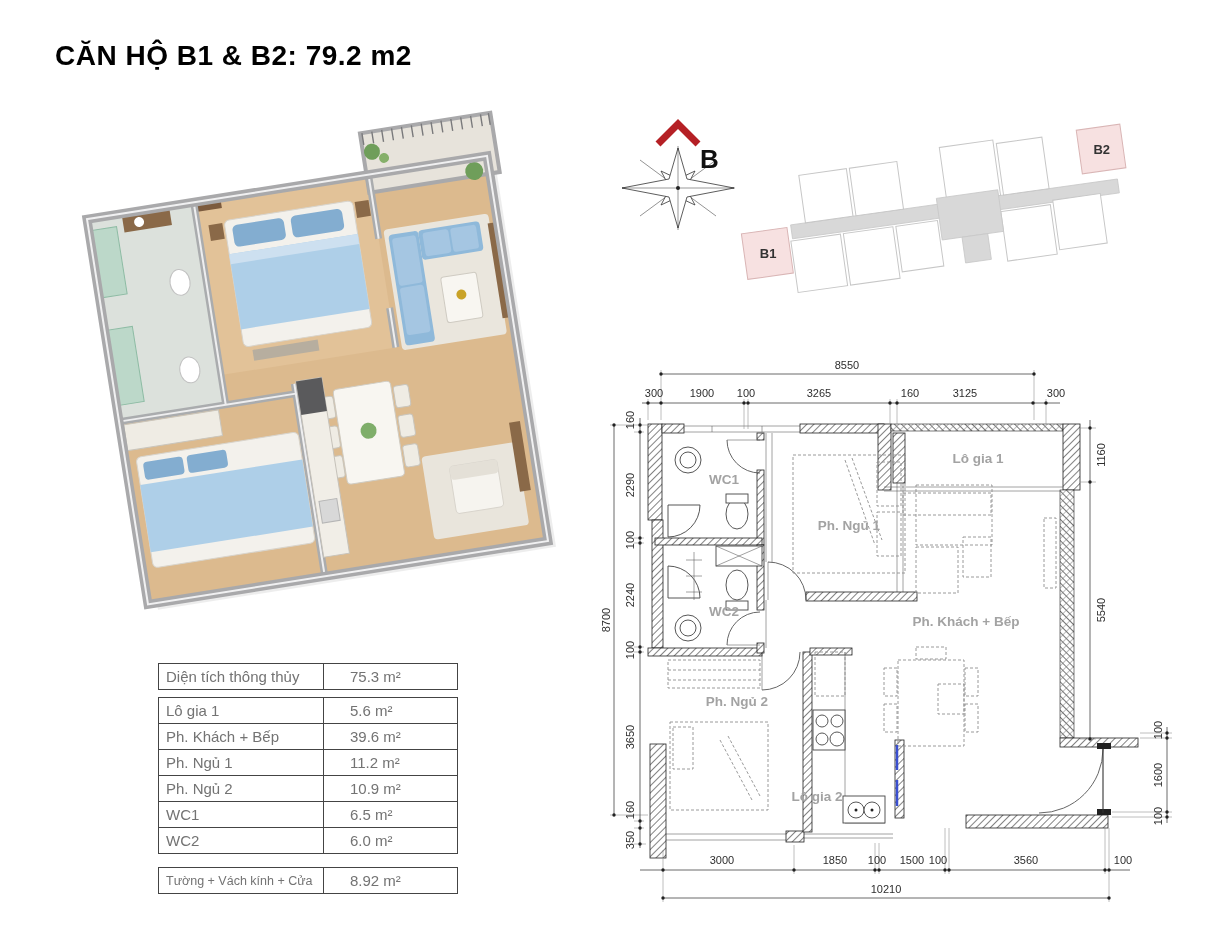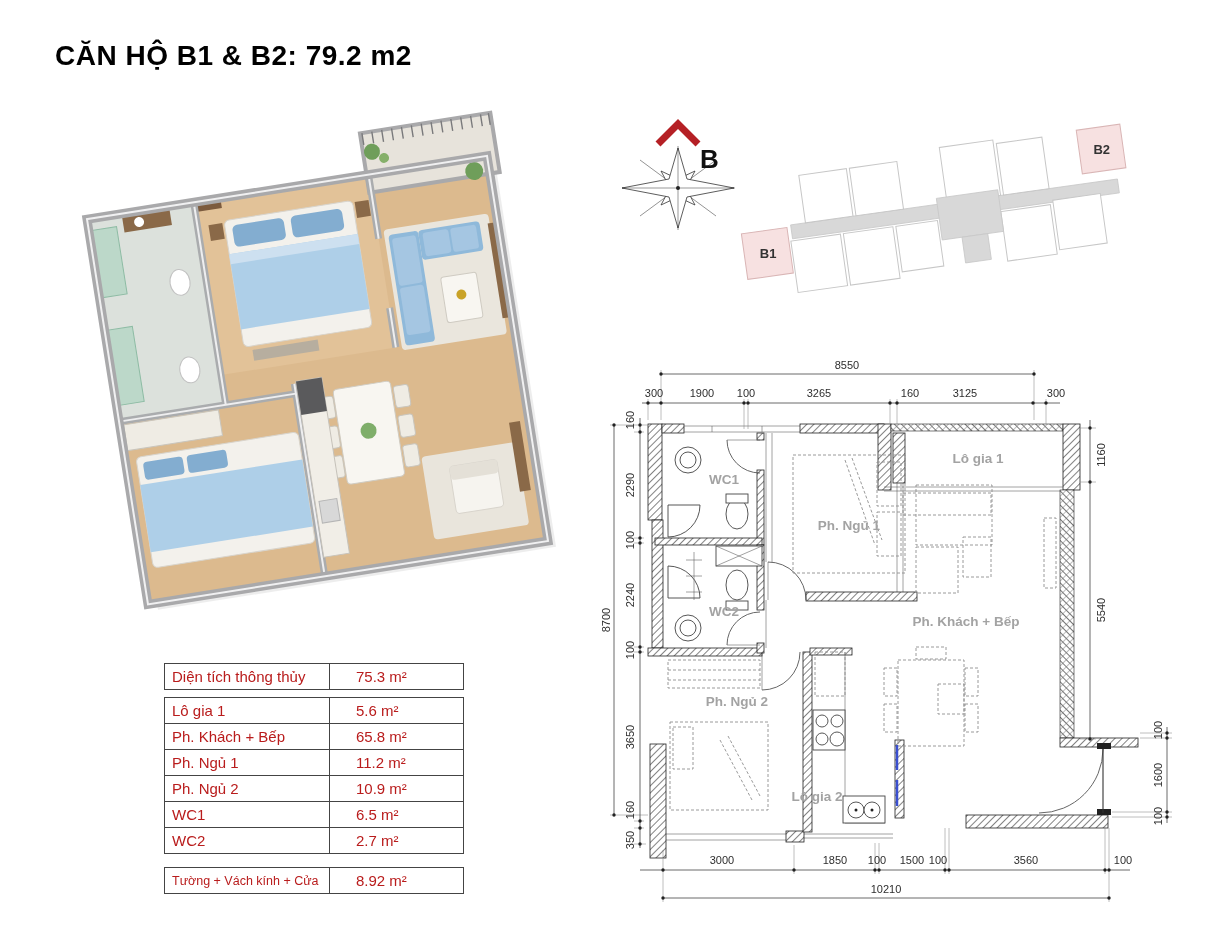--- a/index.html
+++ b/index.html
@@ -18,21 +18,21 @@
   .dim{font:11px "Liberation Sans",sans-serif;fill:#2e2e2e;text-anchor:middle;}
   .rm{font:bold 13.5px "Liberation Sans",sans-serif;fill:#a3a3a3;text-anchor:middle;}
   .ext{stroke:#888;stroke-width:.55;}
   .dl{stroke:#444;stroke-width:.8;}
   .dt{fill:#222;}
   .site{fill:#fff;stroke:#c7c7c7;stroke-width:1;}
   .siteg{fill:#d8d8d8;stroke:#c7c7c7;stroke-width:.8;}
   .pink{fill:#f7e1e1;stroke:#d9b5b5;stroke-width:1;}
   .bl{font:bold 13px "Liberation Sans",sans-serif;fill:#333;text-anchor:middle;}
   
-  #area-table{position:absolute;left:164px;top:663px;color:#b91c1c;}
+  #area-table{position:absolute;left:158px;top:663px;color:#737373;}
   table{border-collapse:collapse;}
   td{border:1px solid #444;height:25px;padding:0 7px;font-size:15px;white-space:nowrap;}
   td.lab{width:150px;}
   td.val{width:100px;padding-left:26px;}
   .grp{margin-bottom:7px;}
   .grp3{margin-top:13px;}
   .grp3 td.lab{font-size:12.5px;}
 </style>
 </head>
 <body>
@@ -379,37 +379,37 @@
     </tbody>
       </table>
     <table class="grp">
       <tbody>
           <tr>
             <td class="lab">Lô gia 1</td>
             <td class="val">5.6 m²</td>
           </tr>
       <tr>
             <td class="lab">Ph. Khách + Bếp</td>
-            <td class="val">65.8 m²</td>
+            <td class="val">39.6 m²</td>
           </tr>
       <tr>
             <td class="lab">Ph. Ngủ 1</td>
             <td class="val">11.2 m²</td>
           </tr>
       <tr>
             <td class="lab">Ph. Ngủ 2</td>
             <td class="val">10.9 m²</td>
           </tr>
       <tr>
             <td class="lab">WC1</td>
             <td class="val">6.5 m²</td>
           </tr>
       <tr>
             <td class="lab">WC2</td>
-            <td class="val">2.7 m²</td>
+            <td class="val">6.0 m²</td>
           </tr>
     </tbody>
       </table>
     <table class="grp3">
       <tbody>
           <tr>
             <td class="lab">Tường + Vách kính + Cửa</td>
             <td class="val">8.92 m²</td>
           </tr>
     </tbody>

